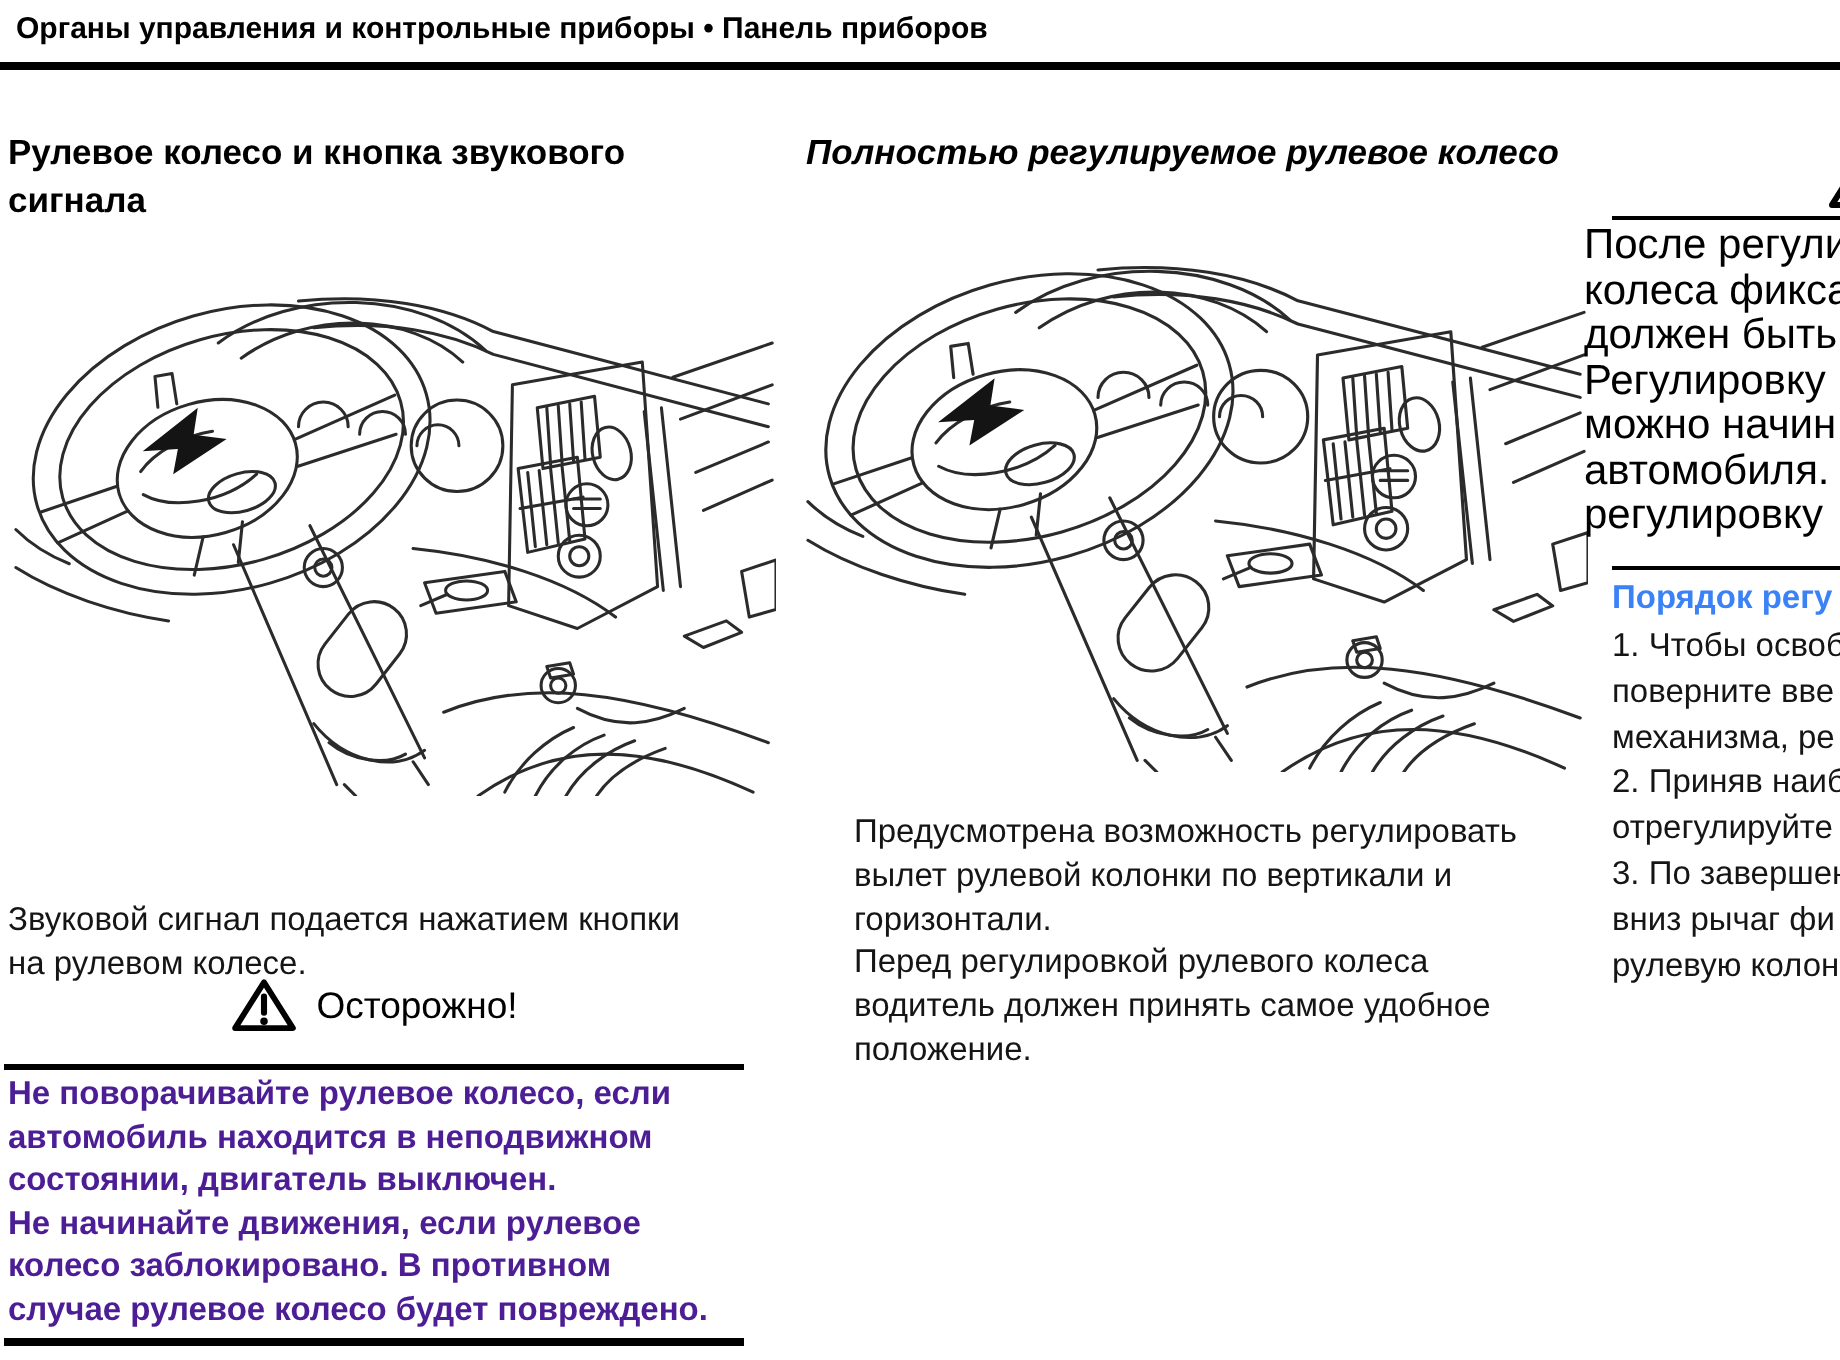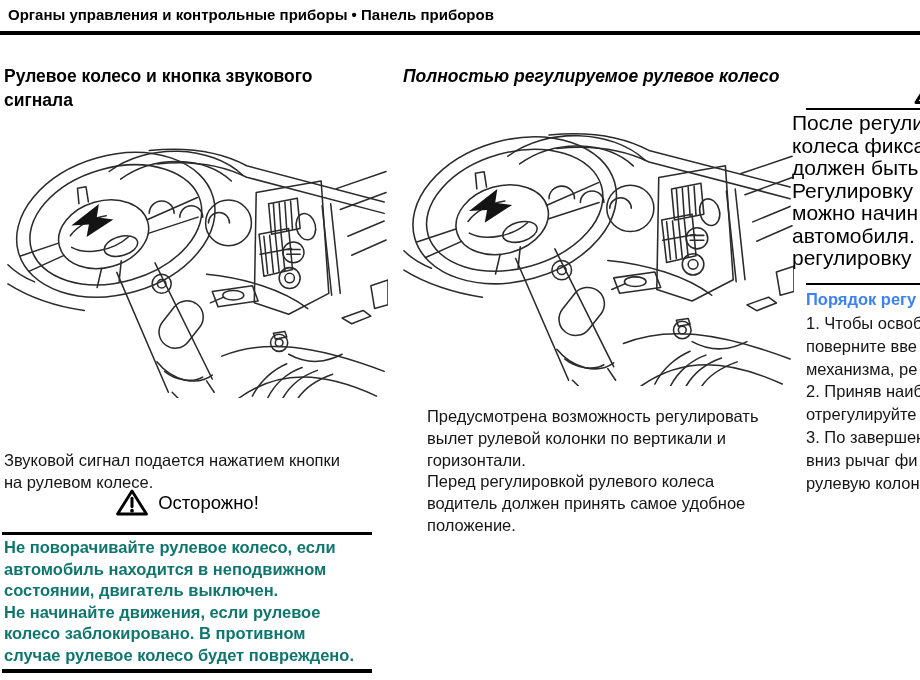--- a/index.html
+++ b/index.html
@@ -17,21 +17,21 @@
   .fig{overflow:visible;}
   .fig-left{left:6px;top:122px;width:382px;height:276px;}
   .fig-mid{left:402px;top:106px;width:392px;height:280px;}
   .body-text{font-size:16.5px;line-height:21.8px;color:#151515;white-space:pre-line;}
   .body-left{left:4px;top:418px;width:380px;margin-top:32px;}
   .body-mid{left:403px;top:406px;width:400px;margin-left:24px;}
   .warn-caption{left:2px;top:488px;width:370px;display:flex;align-items:center;justify-content:center;gap:9px;}
   .warn-caption .cap-text{font-size:18.5px;font-weight:normal;color:#000;}
   .warn-rule-top{left:2px;top:532px;width:370px;height:3px;}
   .warn-rule-bottom{left:2px;top:669px;width:370px;height:4px;}
-  .warn-text{left:4px;top:537px;width:378px;font-size:16.5px;font-weight:bold;color:#0f766e;line-height:21.5px;white-space:pre-line;}
+  .warn-text{left:4px;top:537px;width:378px;font-size:16.5px;font-weight:bold;color:#4c1d95;line-height:21.5px;white-space:pre-line;}
   .r-tri{left:911px;top:76px;width:40px;height:30px;}
   .r-rule-top{left:806px;top:108px;width:300px;height:2px;}
   .r-note{left:792px;top:112px;font-size:21px;font-weight:normal;color:#000;line-height:22.5px;white-space:pre;}
   .r-rule-bottom{left:806px;top:283px;width:300px;height:2px;}
   .r-subheading{left:806px;top:290px;font-size:16.5px;font-weight:bold;color:#3b82f6;white-space:pre;}
   .r-steps{left:806px;top:312px;font-size:16.5px;color:#151515;line-height:22.8px;white-space:pre;}
   svg.line-art{display:block;width:100%;height:100%;}
 </style>
 </head>
 <body>

